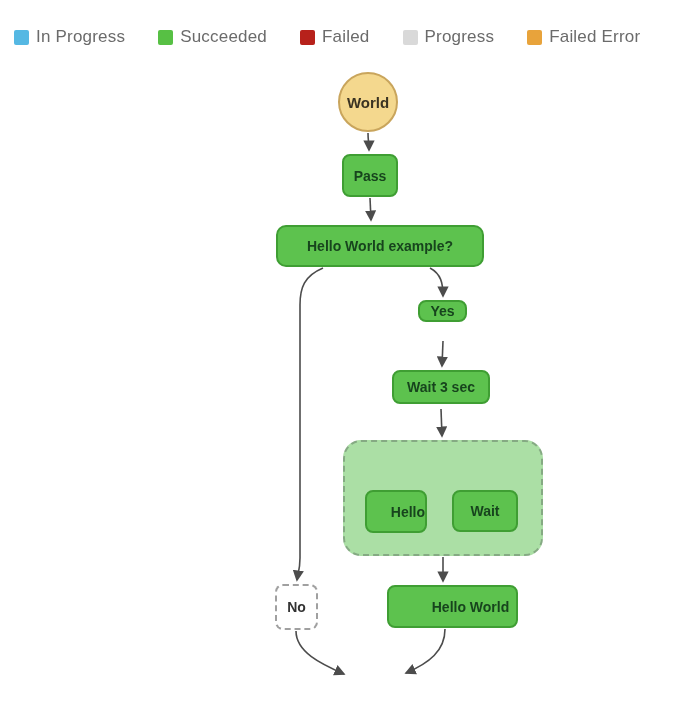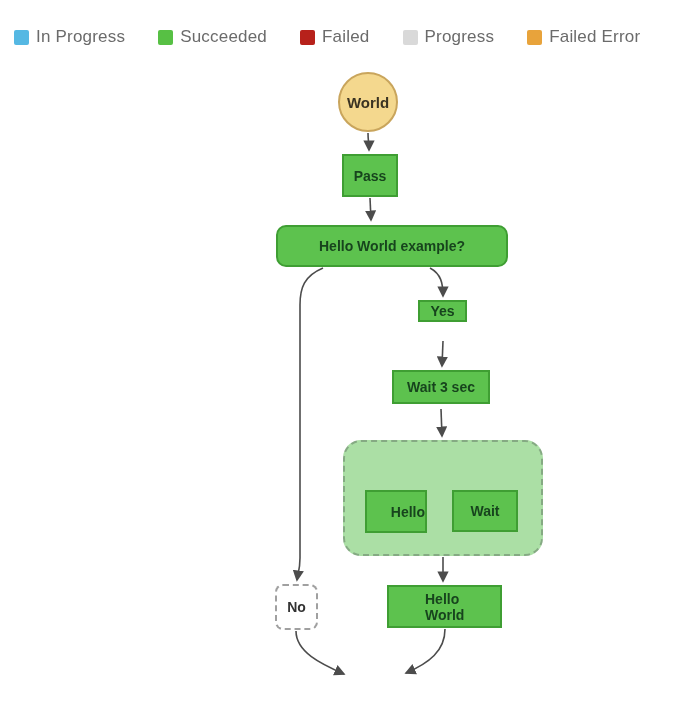--- a/index.html
+++ b/index.html
@@ -11,35 +11,35 @@
   .legend-item{display:flex;align-items:center;gap:7px;}
   .swatch{width:15px;height:15px;border-radius:2px;display:inline-block;}
   .legend-label{font-size:17px;color:#6b6b6b;letter-spacing:.2px;}
 
   
   .edges{position:absolute;left:0;top:0;width:700px;height:722px;}
 
   
   .node{position:absolute;box-sizing:border-box;display:flex;align-items:center;justify-content:center;
         font-weight:bold;font-size:14px;}
-  .green{background:#5dc24e;border:2px solid #3f9e33;border-radius:0;color:#17441d;}
+  .green{background:#5dc24e;border:2px solid #3f9e33;border-radius:8px;color:#17441d;}
   .circle{background:#f4d88e;border:2px solid #c9a55c;border-radius:50%;color:#3a3322;font-size:15px;}
   .parallel{background:#abdfa5;border:2px dashed #85aa83;border-radius:18px;}
   .no-box{background:#ffffff;border:2px dashed #a0a0a0;border-radius:8px;color:#333333;}
 
   .n-start{left:338px;top:72px;width:60px;height:60px;}
   .n-pass{left:342px;top:154px;width:56px;height:43px;}
-  .n-choice{left:276px;top:225px;width:232px;height:42px;border-radius:10px;}
+  .n-choice{left:276px;top:225px;width:208px;height:42px;border-radius:10px;}
   .n-yes{left:418px;top:300px;width:49px;height:22px;}
   .n-wait{left:392px;top:370px;width:98px;height:34px;}
   .n-parallel{left:343px;top:440px;width:200px;height:116px;}
   .n-hello{left:365px;top:490px;width:62px;height:43px;justify-content:flex-end;}
   .n-world{left:452px;top:490px;width:66px;height:42px;}
   .n-no{left:275px;top:584px;width:43px;height:46px;justify-content:center;}
-  .n-helloworld{left:387px;top:585px;width:115px;height:43px;padding-left:36px;}
+  .n-helloworld{left:387px;top:585px;width:131px;height:43px;padding-left:36px;}
   .n-end{left:348px;top:655px;width:54px;height:54px;}
 </style>
 </head>
 <body>
 
 <div class="canvas">
 
   <div class="legend">
     <div class="legend-item">
       <span class="swatch" style="background-color: rgb(85, 184, 227);"></span>

